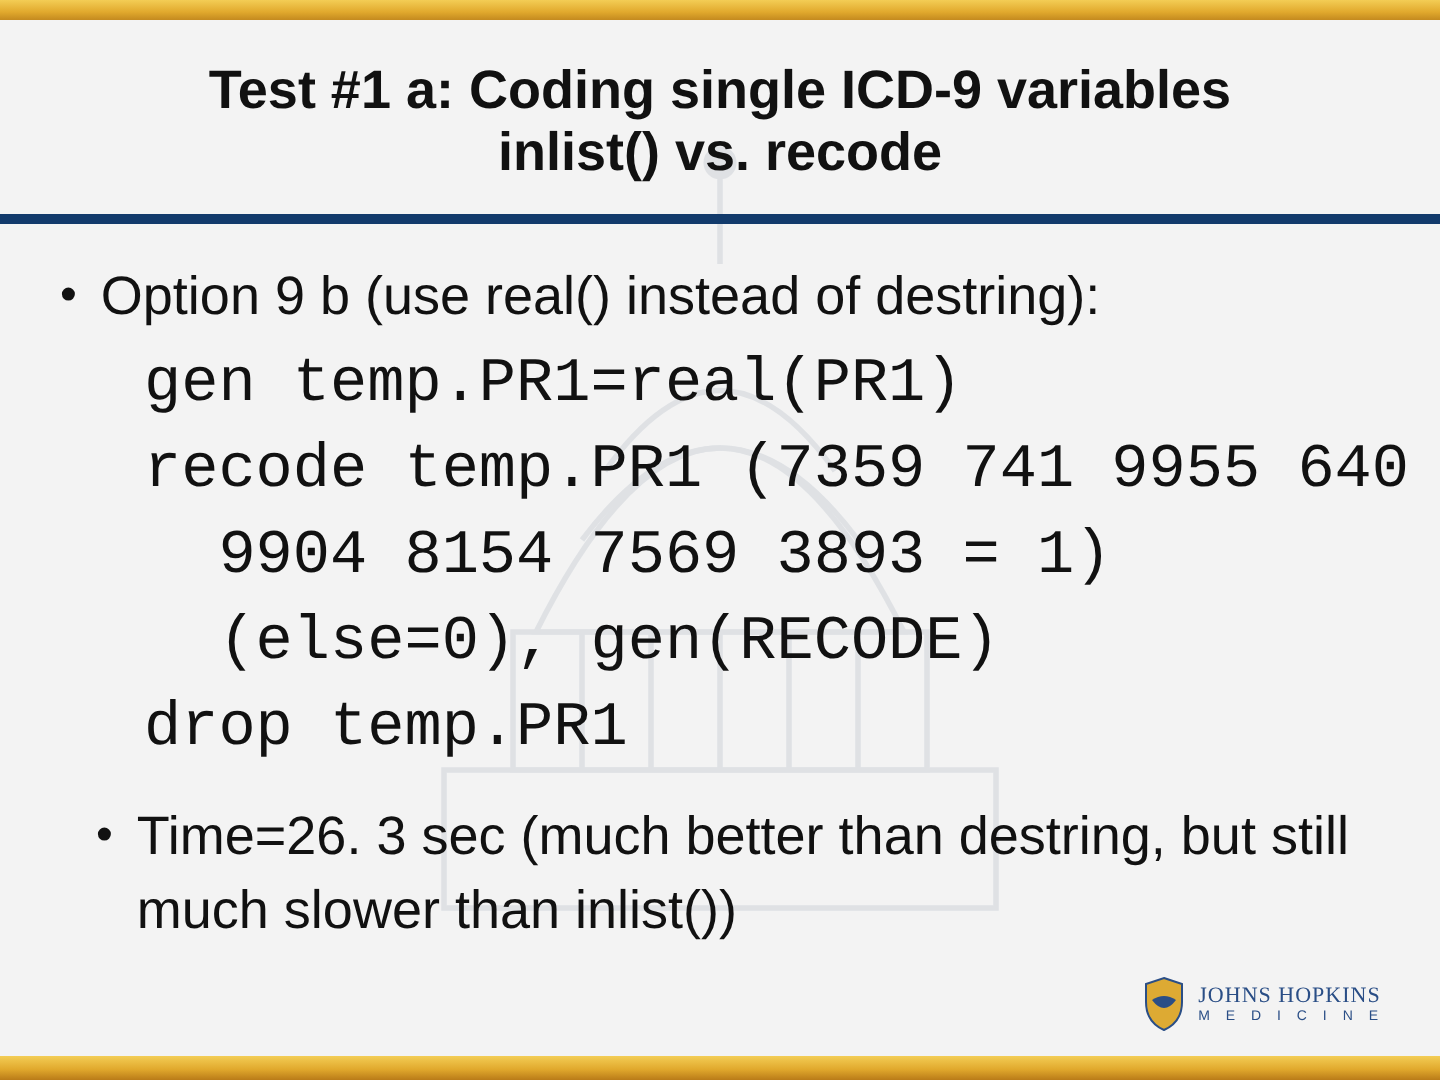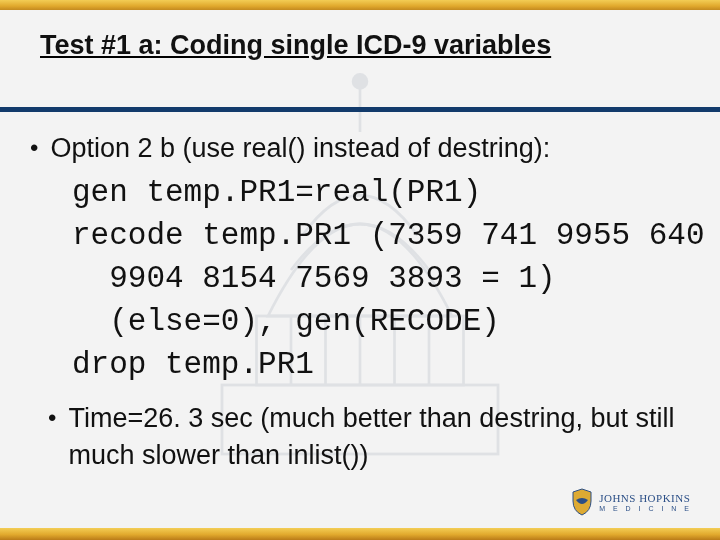--- a/index.html
+++ b/index.html
@@ -22,22 +22,21 @@
   .top-gold {
     position: absolute;
     top: 0; left: 0; right: 0;
     height: 10px;
     background: linear-gradient(to bottom, #F3CD55 0%, #E1A92D 60%, #C48A1F 100%);
   }
   .title-wrap {
     position: absolute;
     top: 10px; left: 0; right: 0;
     padding: 20px 40px 10px 40px;
-    text-align: left;
-    text-decoration: underline;
+    text-align: center;
   }
   .title {
     font-size: 27px;
     font-weight: bold;
     color: #111;
   }
   .rule {
     position: absolute;
     top: 107px; left: 0; right: 0;
     height: 5px;
@@ -123,29 +122,30 @@
         <path d="M75 85 Q100 50 125 85"></path>
       </g>
     </svg>
   </div>
 
   <div class="top-gold"></div>
 
   <div class="title-wrap">
     <div class="title">
       <span>Test #1 a: Coding single ICD-9 variables</span><br>
+      <span>inlist() vs. recode</span>
     </div>
   </div>
 
   <div class="rule"></div>
 
   <div class="content">
     <div class="bullet-row">
       <div class="bullet-dot">•</div>
-      <div>Option 2 b (use real() instead of destring):</div>
+      <div>Option 9 b (use real() instead of destring):</div>
     </div>
     <div class="code">gen temp.PR1=real(PR1)
 recode temp.PR1 (7359 741 9955 640
   9904 8154 7569 3893 = 1)
   (else=0), gen(RECODE)
 drop temp.PR1</div>
     <div class="bullet-row bullet2">
       <div class="bullet-dot">•</div>
       <div>Time=26. 3 sec (much better than destring, but still much slower than inlist())</div>
     </div>

